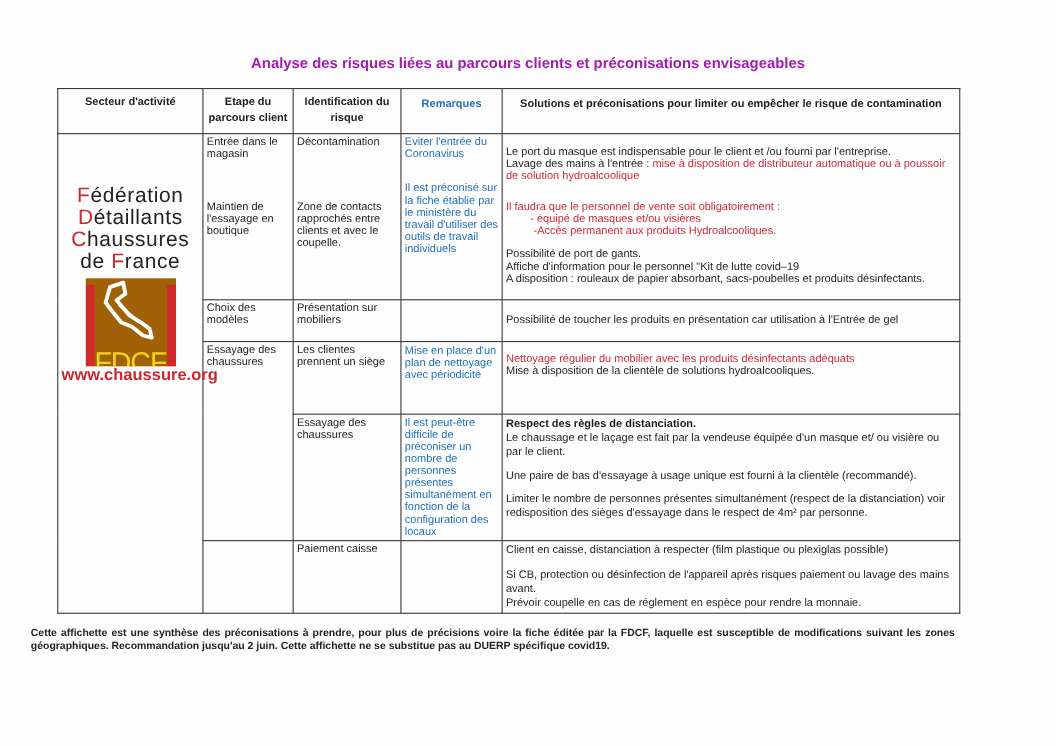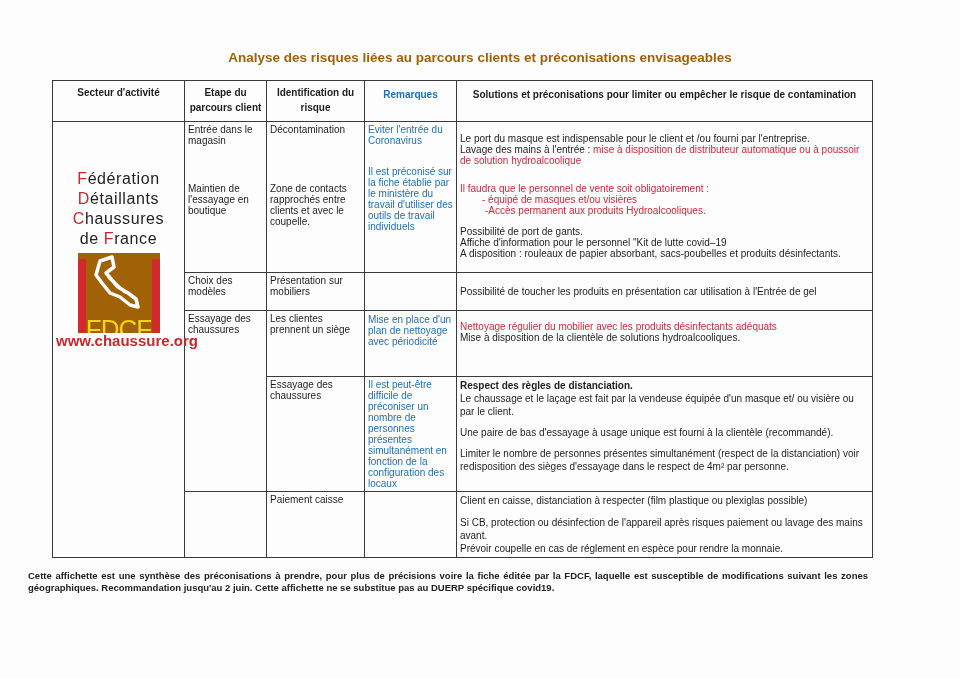--- a/index.html
+++ b/index.html
@@ -2,21 +2,21 @@
 <html><head>
   <meta charset="utf-8">
   <style>
     html, body { margin: 0; padding: 0; }
     body {
       width: 960px; height: 678px; background: #fdfdfd; position: relative; overflow: hidden;
       font-family: "Liberation Sans", sans-serif; color: #1e1e1e;
     }
     .title {
       position: absolute; left: 0; width: 960px; top: 50px; text-align: center;
-      font-weight: bold; font-size: 13.5px; color: #a16207;
+      font-weight: bold; font-size: 13.5px; color: #a21caf;
     }
     table.main {
       position: absolute; left: 52px; top: 80px; width: 820px;
       border-collapse: collapse; table-layout: fixed;
       font-size: 10px;
     }
     table.main td, table.main th {
       border: 1.2px solid #3a3a3a; vertical-align: top; padding: 2px 3px;
       line-height: 11px; font-weight: normal;
     }
@@ -26,21 +26,21 @@
     .blue { color: #1f6fb8; }
     .red { color: #d0283a; }
     .bold { font-weight: bold; }
     .rem { line-height: 13px; padding-top: 2px; }
     .sol { padding-left: 4px; line-height: 12px; }
     .sol p { margin: 0; }
     .gap { height: 10px; }
     .indent { padding-left: 22px; }
     .logo-cell { text-align: center; vertical-align: top; }
     .fed-name {
-      font-size: 16px; line-height: 20px; color: #222; text-align: center; margin-top: 45px;
+      font-size: 19px; line-height: 20px; color: #222; text-align: center; margin-top: 45px;
       letter-spacing: 0.6px;
     }
     .fed-name .cap { color: #c8282e; }
     .logo-box {
       width: 82px; height: 80px; margin: 4px auto 0; position: relative;
       background: #a16207; overflow: hidden;
     }
     .logo-box .side-l { position: absolute; left: 0; top: 6px; width: 8px; height: 74px; background: #d22a2a; }
     .logo-box .side-r { position: absolute; right: 0; top: 6px; width: 8px; height: 74px; background: #d22a2a; }
     .logo-box svg { position: absolute; left: 0; top: 0; }

